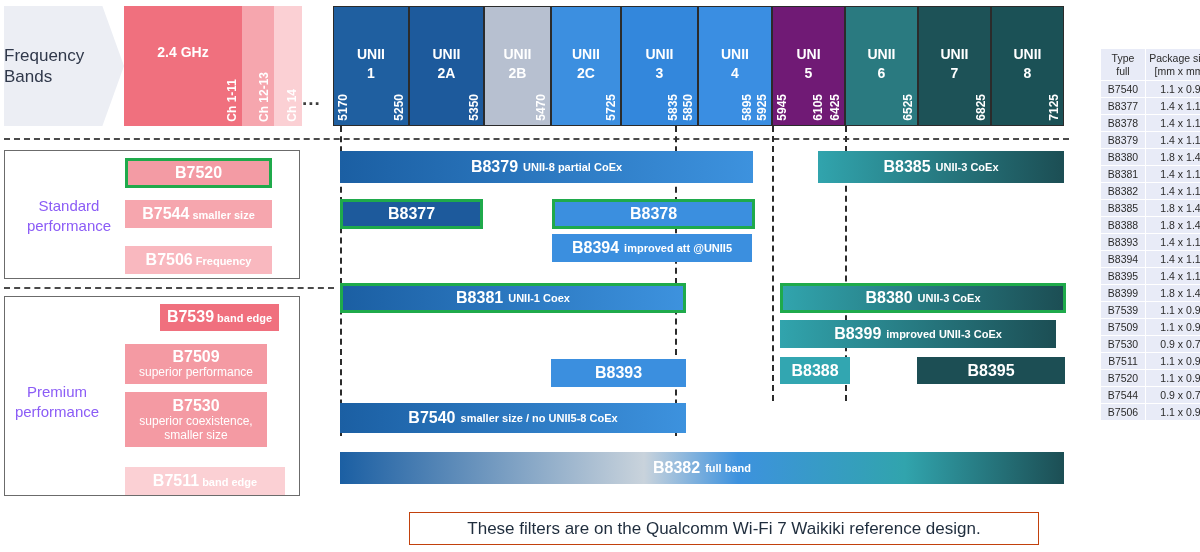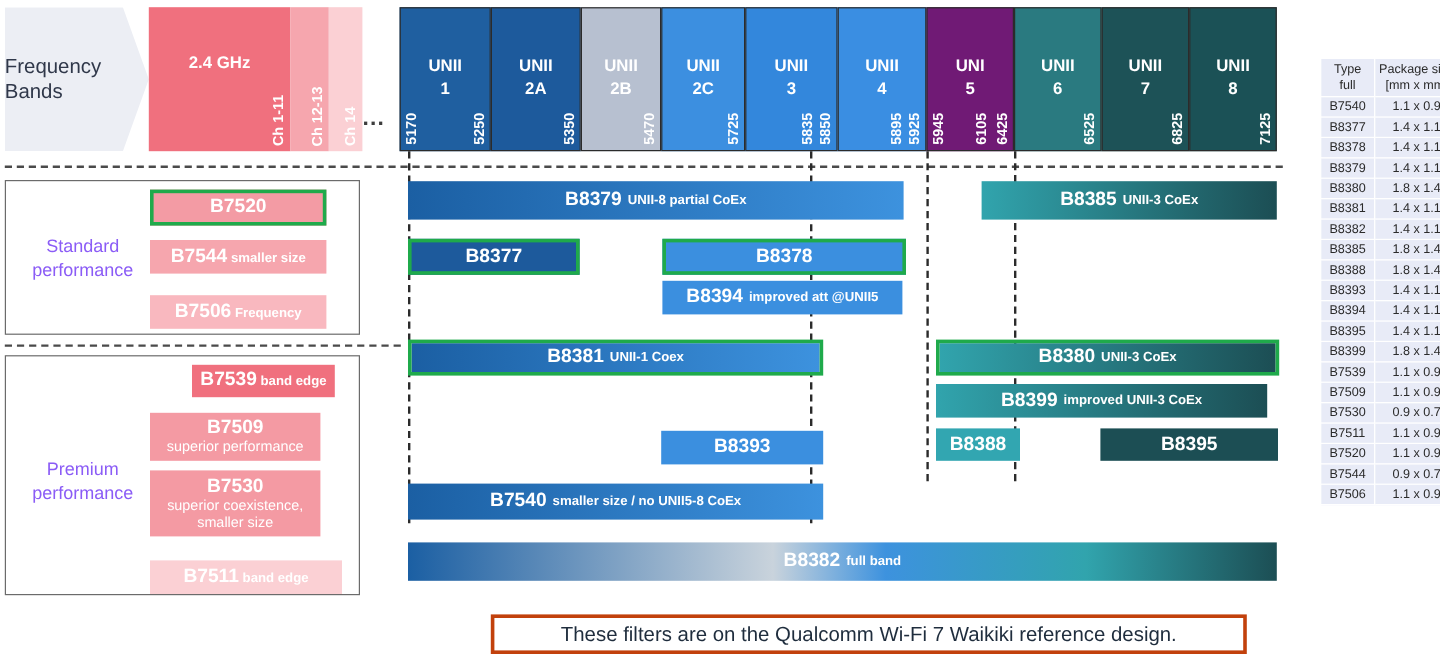--- a/index.html
+++ b/index.html
@@ -83,21 +83,21 @@
     background:#e8ebf7;border:1px solid #ffffff;
     font-size:10.5px;color:#2b2b2b;text-align:center;
     padding:2px 1px;font-weight:normal;
   }
   #pkg-table th{font-weight:normal;line-height:1.2;padding:3px 1px;}
   #pkg-table td.code{width:42px;}
 
   
   #footer-note{
     left:409px;top:512px;width:630px;height:33px;
-    border:3px solid #c2410c;background:#ffffff;
+    border:1px solid #c2410c;background:#ffffff;
     display:flex;align-items:center;justify-content:center;
     font-size:17px;color:#1f2d3d;
   }
 </style>
 </head>
 <body>
 
 <div class="stage">
 
   <div class="abs" id="freq-label">
@@ -198,21 +198,21 @@
       <div class="abs pbar greenring" style="left: 125px; top: 158px; width: 147px; height: 30px; background: rgb(243, 155, 164);">
         <div><span class="big">B7520</span></div>
       </div>
       <div class="abs pbar" style="left: 125px; top: 200px; width: 147px; height: 28px; background: rgb(246, 166, 174);">
         <div><span class="big">B7544</span><span class="sm"> smaller size</span></div>
       </div>
       <div class="abs pbar" style="left: 125px; top: 246px; width: 147px; height: 28px; background: rgb(249, 184, 191);">
         <div><span class="big">B7506</span><span class="sm"> Frequency</span></div>
       </div>
       <div class="abs groupbox" style="left: 4px; top: 296px; width: 296px; height: 200px;"></div>
-      <div class="abs group-title" style="left: 14px; top: 382px; width: 110px;">
+      <div class="abs group-title" style="left: 2px; top: 382px; width: 110px;">
         <div>Premium</div>
         <div>performance</div>
       </div>
       <div class="abs pbar" style="left: 125px; top: 304px; width: 119px; height: 27px; background: rgb(240, 112, 126); margin-left: 35px;">
         <div><span class="big">B7539</span><span class="sm"> band edge</span></div>
       </div>
       <div class="abs pbar stack" style="left: 125px; top: 344px; width: 142px; height: 40px; background: rgb(244, 154, 163);">
         <div class="big">B7509</div>
         <div class="sm">superior performance</div>
       </div>

